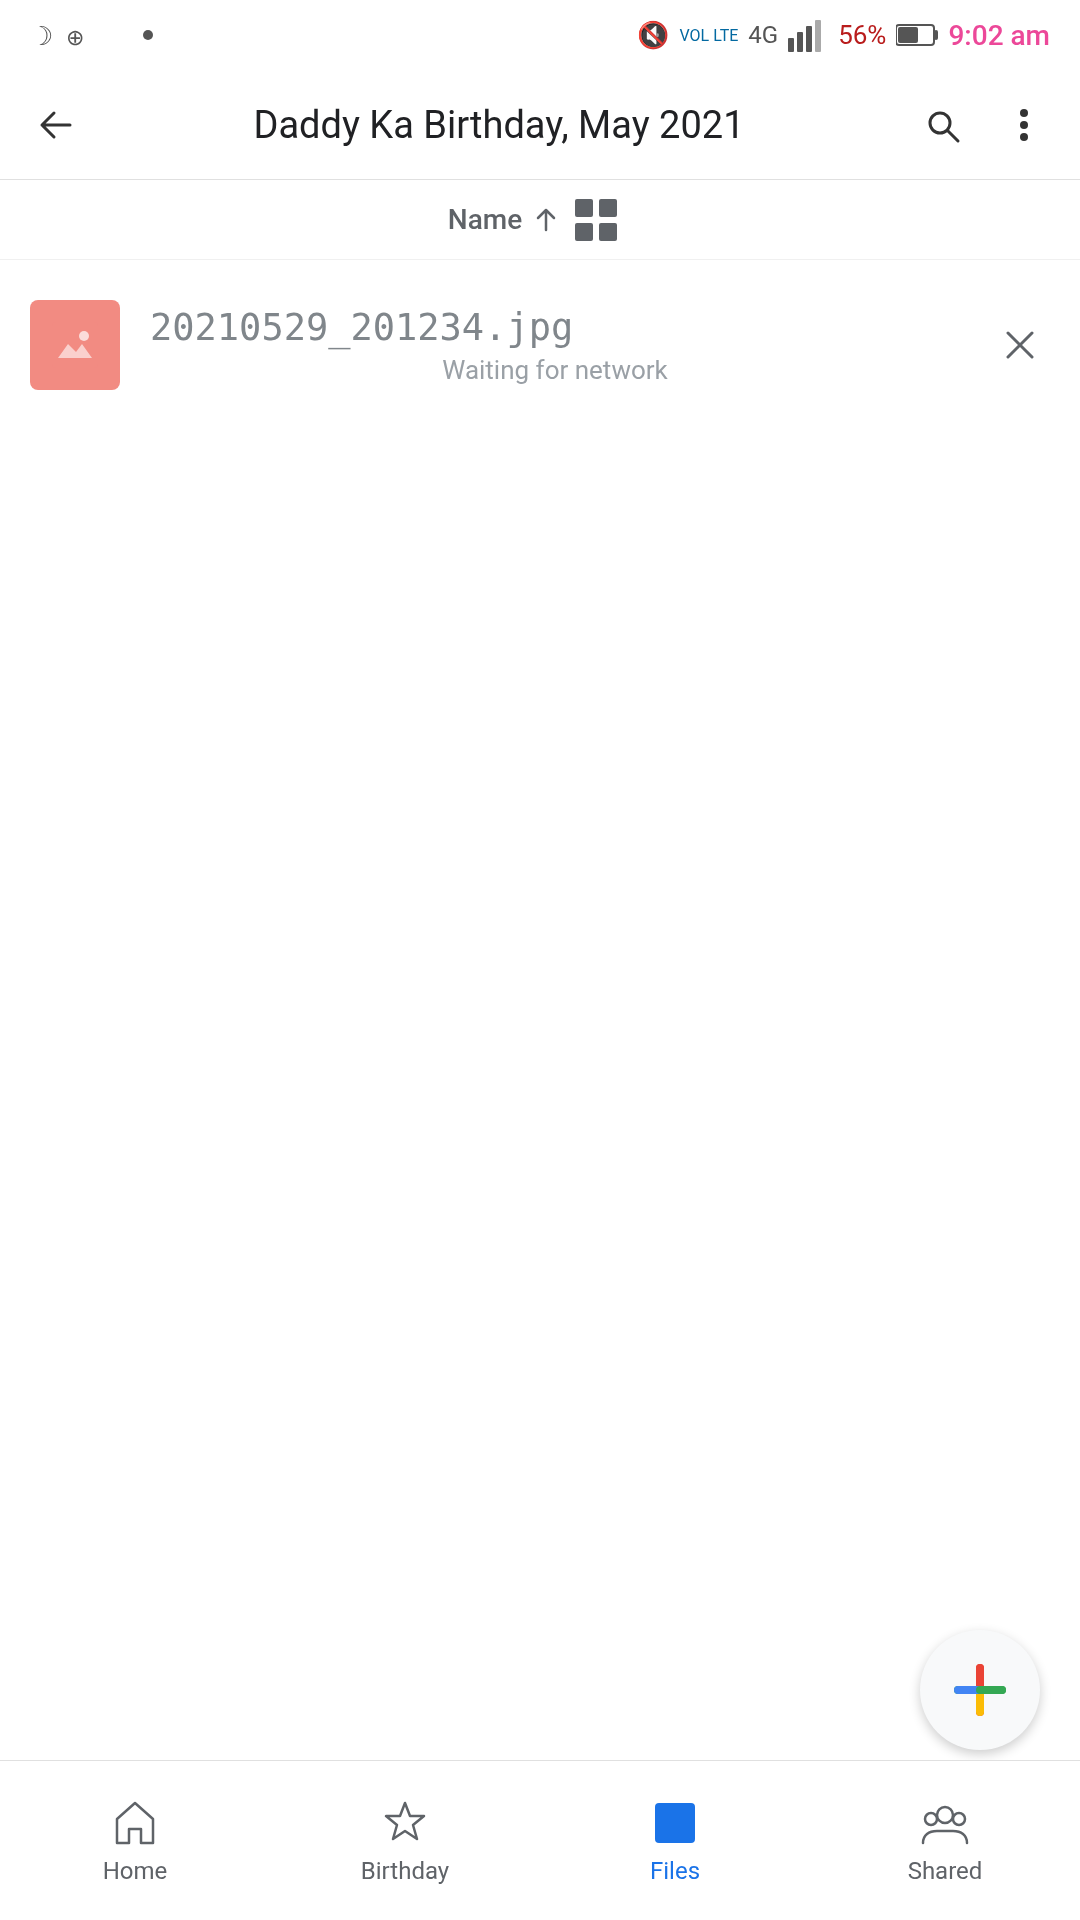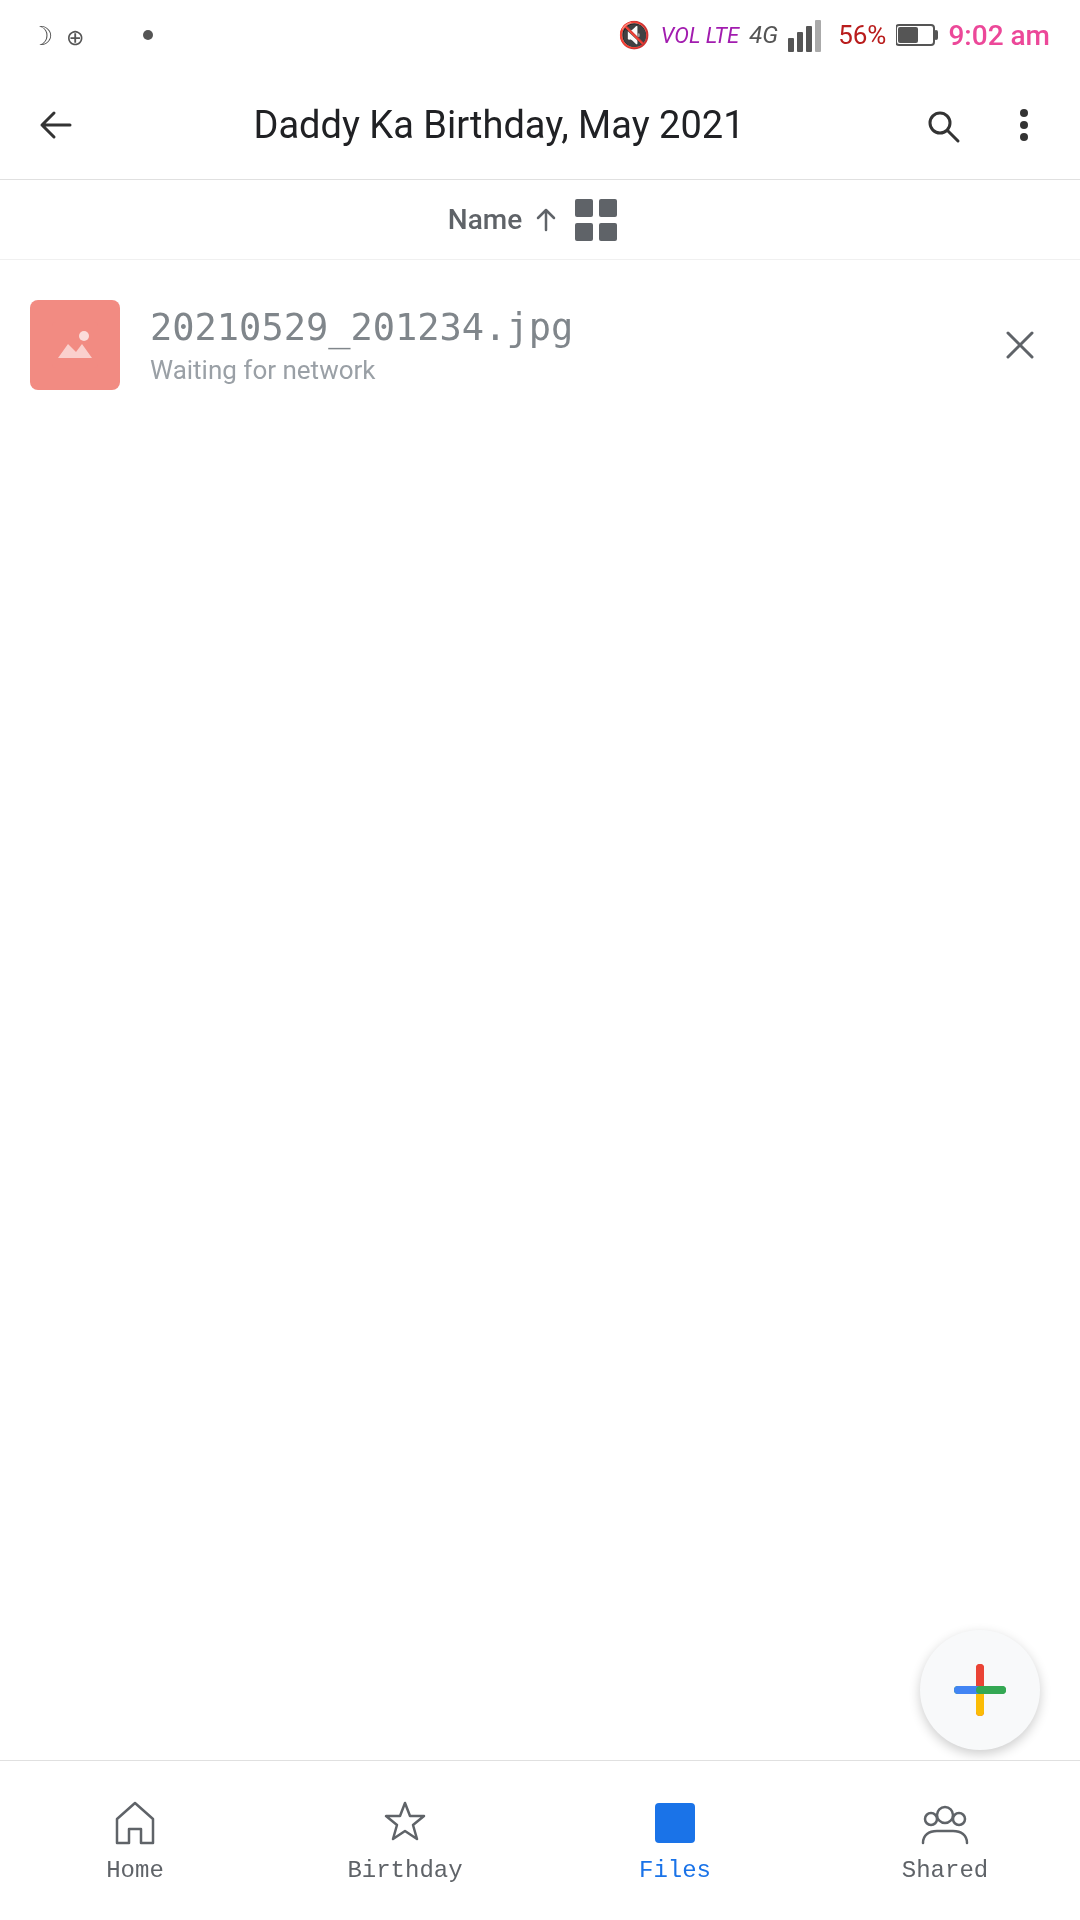--- a/index.html
+++ b/index.html
@@ -128,20 +128,21 @@
     .file-name {
       font-size: 37px;
       color: #80868b;
       font-family: monospace;
       font-weight: 400;
     }
     .file-status {
       font-size: 26px;
       color: #9aa0a6;
       margin-top: 6px;
+      text-align: center;
     }
     .file-close {
       width: 60px;
       height: 60px;
       display: flex;
       align-items: center;
       justify-content: center;
       cursor: pointer;
       color: #5f6368;
     }
@@ -165,21 +166,20 @@
     
     .bottom-nav {
       position: absolute;
       bottom: 0;
       width: 100%;
       height: 160px;
       background: #ffffff;
       border-top: 1px solid #e0e0e0;
       display: flex;
       align-items: center;
-      font-family: Liberation Mono, monospace;
     }
     .nav-item {
       flex: 1;
       display: flex;
       flex-direction: column;
       align-items: center;
       justify-content: center;
       gap: 8px;
       cursor: pointer;
       height: 100%;
@@ -202,22 +202,22 @@
   <div class="status-bar-left">
     <svg width="140" height="36" viewBox="0 0 140 36">
 
       <text x="0" y="28" font-size="26" fill="#555">☽</text>
       <text x="36" y="28" font-size="22" fill="#555">⊕</text>
       <circle cx="118" cy="18" r="5" fill="#555"></circle>
     </svg>
   </div>
   <div class="status-bar-right">
     <span style="font-size:26px">🔇</span>
-    <span style="font-size:22px; color:#a21caf;font-style:italic;">VOL LTE</span>
-    <span style="font-size:24px; color:#555;font-style:italic;">4G</span>
+    <span style="font-size:16px; color:#0369a1;">VOL LTE</span>
+    <span style="font-size:24px; color:#555;">4G</span>
     <svg width="40" height="34" viewBox="0 0 40 34">
       <rect x="0" y="20" width="6" height="14" fill="#555" rx="1"></rect>
       <rect x="9" y="14" width="6" height="20" fill="#555" rx="1"></rect>
       <rect x="18" y="8" width="6" height="26" fill="#555" rx="1"></rect>
       <rect x="27" y="2" width="6" height="32" fill="#aaa" rx="1"></rect>
     </svg>
     <span style="font-size:26px; color:#b91c1c;">56%</span>
     <svg width="42" height="24" viewBox="0 0 42 24">
       <rect x="0" y="2" width="38" height="20" rx="3" ry="3" fill="none" stroke="#555" stroke-width="2"></rect>
       <rect x="38" y="7" width="4" height="10" rx="2" fill="#555"></rect>

